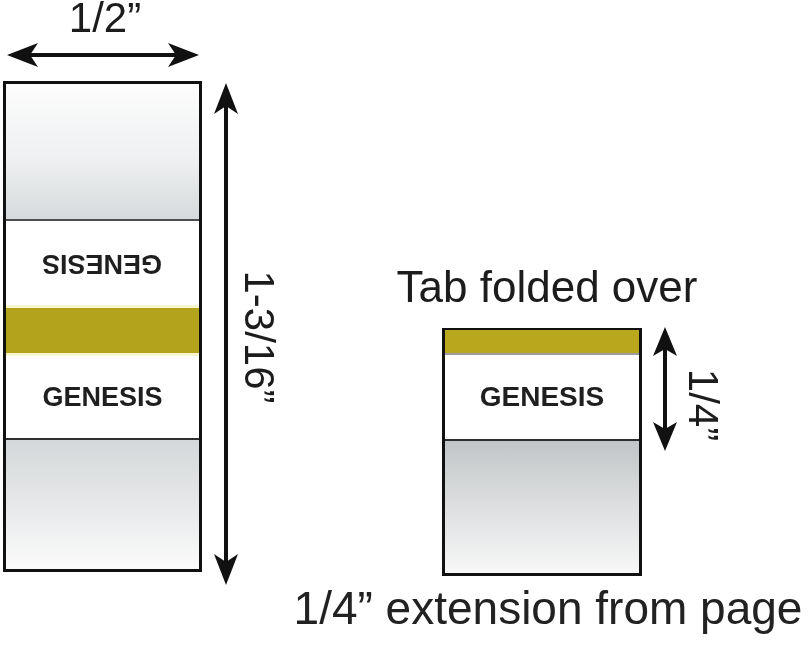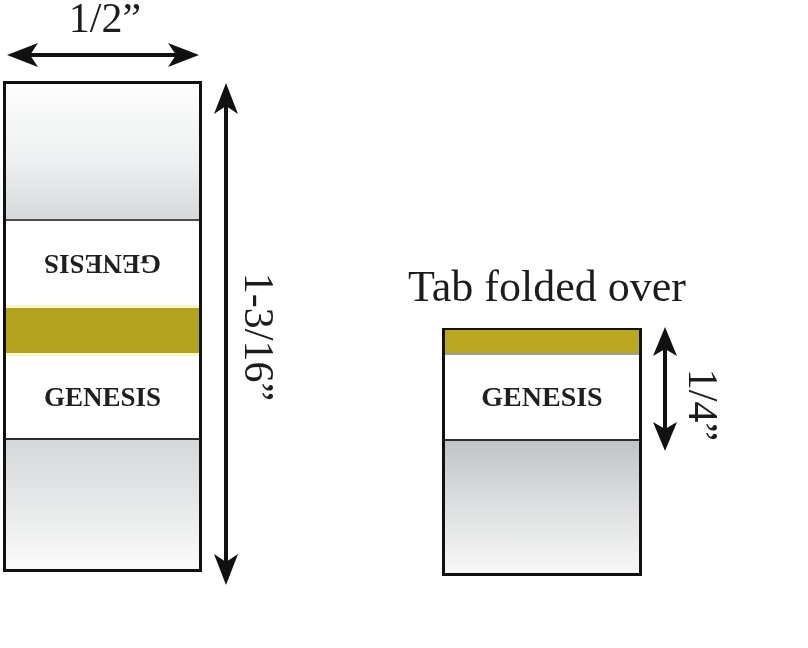--- a/index.html
+++ b/index.html
@@ -1,21 +1,21 @@
 <!DOCTYPE html>
 <html style="--gold: #b3a21c; --gold_folded: #b9a81e; --ink: #1c1c1c;"><head>
 <meta charset="utf-8">
 <style>
   :root{
     --gold:#b3a21c; --gold_folded:#b9a81e; --ink:#1c1c1c;
   }
   html,body{margin:0;padding:0;background:#ffffff;}
   .stage{
     position:relative; width:808px; height:648px; background:#ffffff;
-    font-family:Liberation Serif, serif; color:var(--ink); overflow:hidden;
+    font-family:Liberation Sans, sans-serif; color:var(--ink); overflow:hidden;
   }
   .stage *{box-sizing:border-box;}
 
   
   .dim-width-label{
     position:absolute; left:5px; top:-4px; width:200px; text-align:center;
     font-size:42px; line-height:44px; font-weight:400;
   }
   .h-arrow{position:absolute; left:6px; top:41px; width:194px; height:28px;}
   .tab-flat{
@@ -120,14 +120,15 @@
   </div>
 
   <svg class="v-arrow-fold" viewBox="0 0 28 126" aria-hidden="true">
     <line x1="14" y1="7" x2="14" y2="119"></line>
     <polygon points="14,1 2,30 14,23 26,30"></polygon>
     <polygon points="14,125 2,96 14,103 26,96"></polygon>
   </svg>
 
   <div class="v-label dim-fold-label">1/4”</div>
 
+  <div class="caption">1/4” extension from page</div>
 
 </div>
 
 </body></html>

